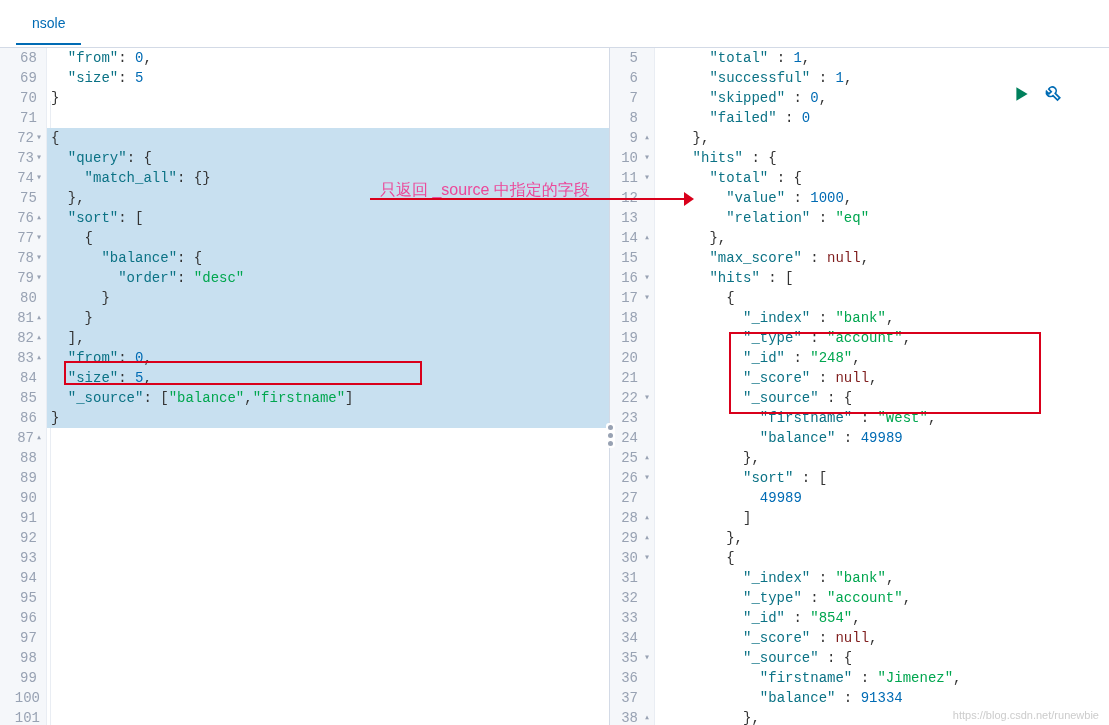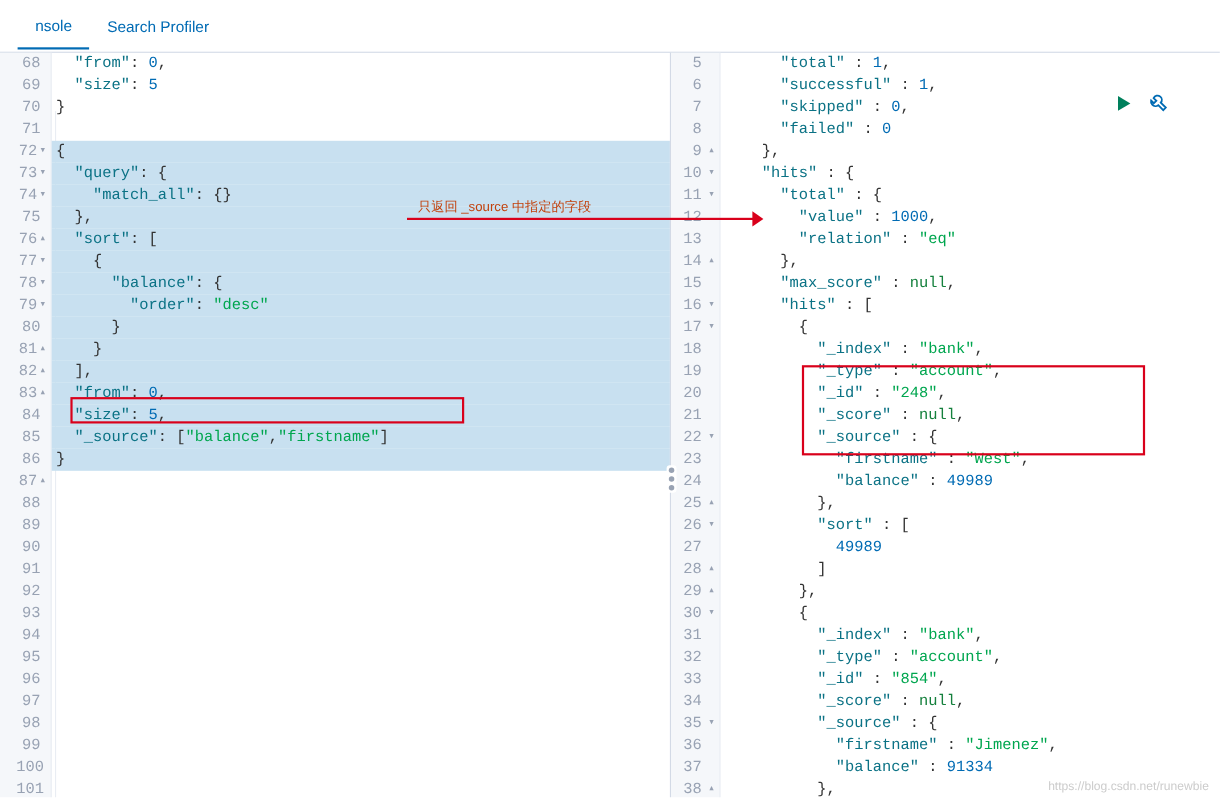--- a/index.html
+++ b/index.html
@@ -22,49 +22,48 @@
 .right .gutter .ln { width: 44px; }
 
 .code { flex: 1; padding: 0; position: relative; }
 .code .line { height: 20px; white-space: pre; padding-left: 4px; }
 .code.left-code .line { position: relative; }
 .hl { background: #c8e0f0; }
 
 .k-key { color: #0b7285; }
 .k-str { color: #00a64f; }
 .k-num { color: #006bb4; }
-.k-null { color: #15803d; }
+.k-null { color: #7f1d1d; }
 .k-punct { color: #333; }
 .k-method { color: #c65187; }
 .k-path { color: #555; }
 
 .divider { width: 1px; background: #d3dae6; position: relative; }
 .drag-dots { position: absolute; left: -3px; top: 375px; display: flex; flex-direction: column; gap: 3px; background: #fff; padding: 2px; border-radius: 3px; }
 .drag-dots span { width: 5px; height: 5px; background: #98a2b3; border-radius: 50%; }
 
 .actions { position: absolute; right: 48px; top: 85px; display: flex; gap: 12px; align-items: center; }
 .play-icon { color: #00805c; cursor: pointer; }
 .wrench-icon { color: #006bb4; cursor: pointer; }
 
-.annotation { position: absolute; left: 380px; top: 180px; font-size: 12px; color: #c2410c; pointer-events: none; }
+.annotation { position: absolute; left: 380px; top: 180px; font-size: 16px; color: #ec4899; pointer-events: none; }
 .arrow-line { position: absolute; left: 370px; top: 198px; width: 320px; height: 2px; background: #d9001b; pointer-events: none; }
 .arrow-head { position: absolute; left: 684px; top: 192px; width: 0; height: 0; border-left: 10px solid #d9001b; border-top: 7px solid transparent; border-bottom: 7px solid transparent; pointer-events: none; }
 
 .redbox1 { position: absolute; left: 64px; top: 361px; width: 358px; height: 24px; border: 2px solid #d9001b; pointer-events: none; }
 .redbox2 { position: absolute; left: 729px; top: 332px; width: 312px; height: 82px; border: 2px solid #d9001b; pointer-events: none; }
 
 .edge-left { position: absolute; left: 50px; top: 53px; bottom: 0; width: 1px; background: #e9edf3; }
 .watermark { position: absolute; right: 10px; bottom: 4px; font-size: 11px; color: #ccc; font-family: -apple-system, sans-serif; }
 </style>
 </head>
 <body>
 
 <div class="tabs">
   <div class="tab active">nsole</div>
-  <div class="tab">Search Profiler</div>
 </div>
 
 <div class="panels">
   <div class="panel left">
     <div class="gutter" id="gutter-left">
         <div class="ln"> 68<span class="fold"></span></div>
         <div class="ln"> 69<span class="fold"></span></div>
         <div class="ln"> 70<span class="fold"></span></div>
         <div class="ln"> 71<span class="fold"></span></div>
         <div class="ln"> 72<span class="fold">▾</span></div>

